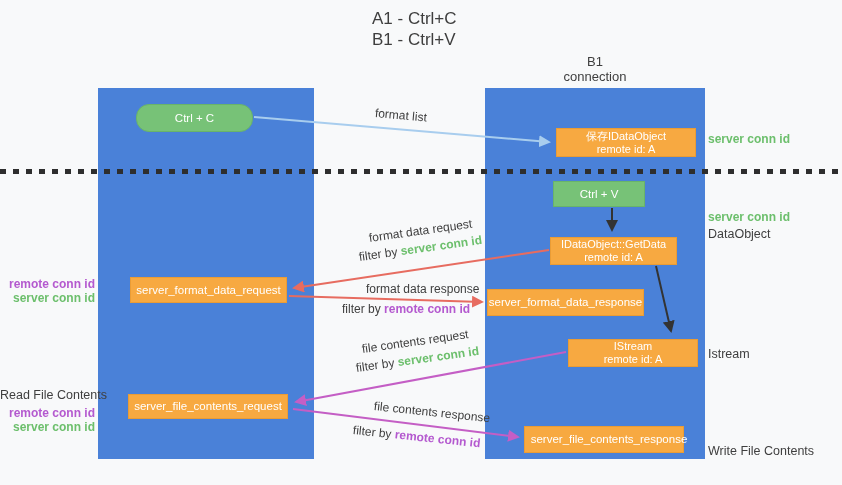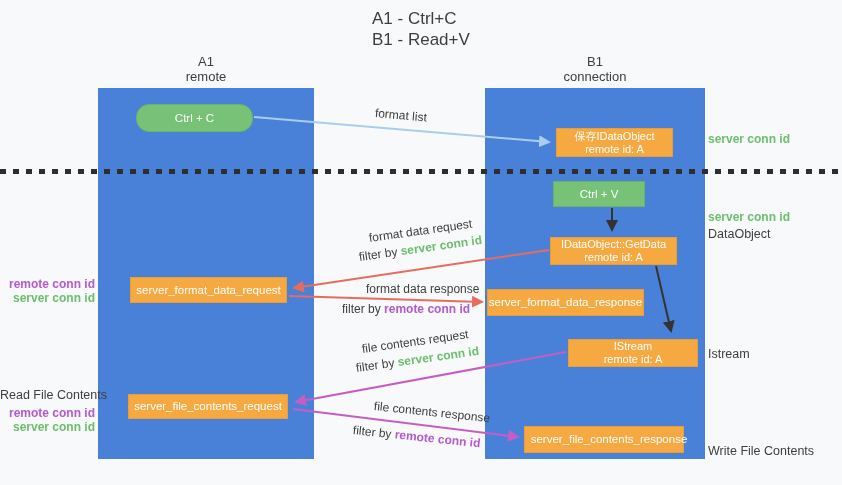--- a/index.html
+++ b/index.html
@@ -33,41 +33,37 @@
 
   #arrow-layer{position:absolute;left:0;top:0;width:842px;height:485px;z-index:4;pointer-events:none;}
 </style>
 </head>
 <body>
 
 <div id="canvas">
 
   <div class="title">
     <div>A1 - Ctrl+C</div>
-    <div>B1 - Read+V</div>
+    <div>B1 - Ctrl+V</div>
   </div>
 
-  <div class="lane-header" style="left:98px;width:216px;">
-    <div>A1</div>
-    <div>remote</div>
-  </div>
   <div class="lane-header" style="left:485px;width:220px;">
     <div>B1</div>
     <div>connection</div>
   </div>
 
   <div class="lane" style="left:98px;width:216px;"></div>
   <div class="lane" style="left:485px;width:220px;"></div>
 
   <div class="dotted-sep"></div>
 
   <div class="node green" style="left:136px;top:104px;width:117px;height:28px;border-radius:13px;">
     <span>Ctrl + C</span>
   </div>
-  <div class="node orange" style="left:556px;top:128px;width:117px;height:29px;font-size:11px;">
+  <div class="node orange" style="left:556px;top:128px;width:140px;height:29px;font-size:11px;">
     <span>保存IDataObject</span>
     <span>remote id: A</span>
   </div>
   <div class="node green" style="left:553px;top:181px;width:92px;height:26px;">
     <span>Ctrl + V</span>
   </div>
   <div class="node orange" style="left:550px;top:237px;width:127px;height:28px;font-size:11px;">
     <span>IDataObject::GetData</span>
     <span>remote id: A</span>
   </div>

